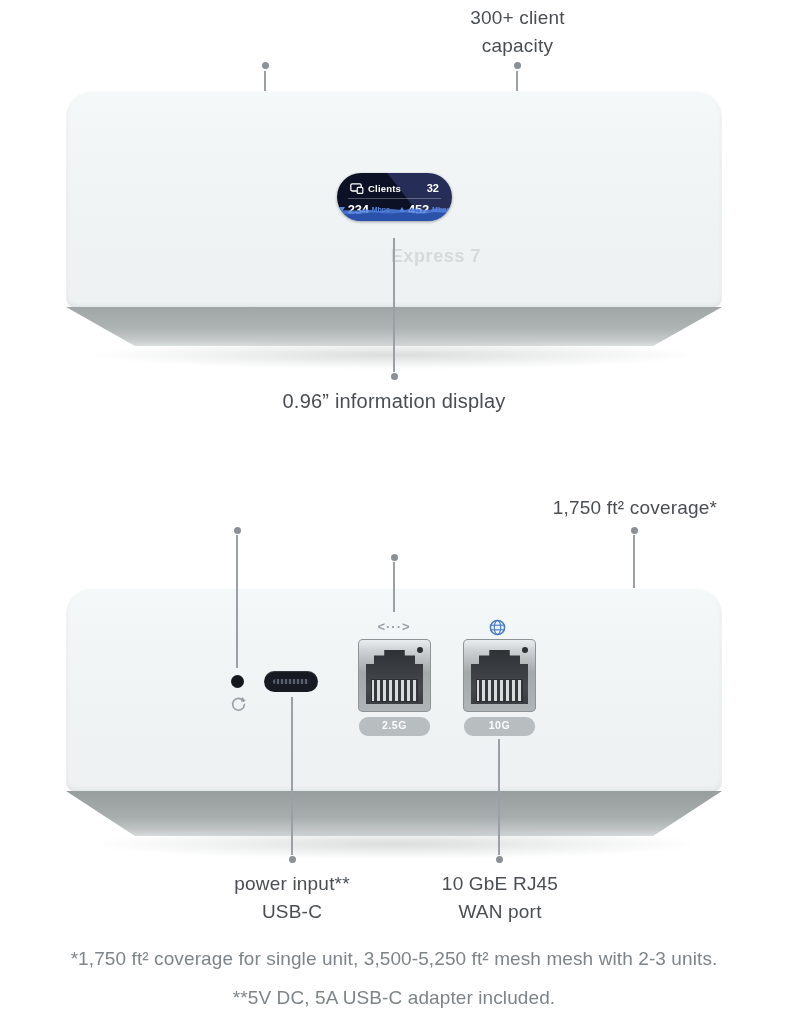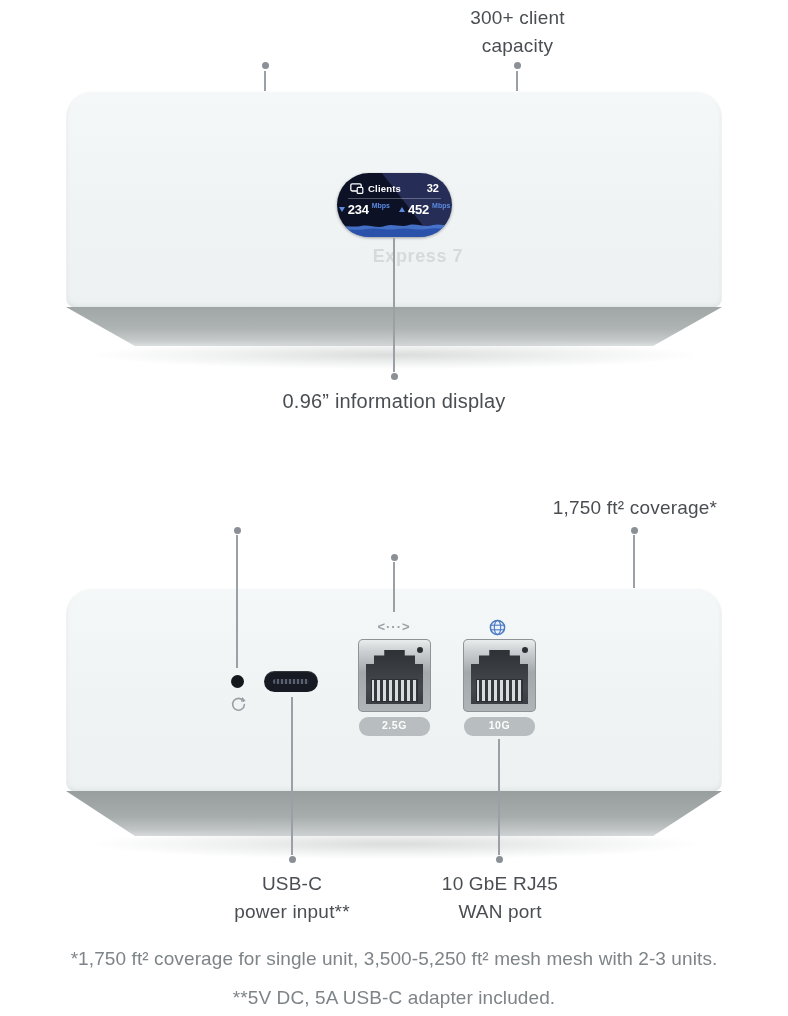--- a/index.html
+++ b/index.html
@@ -30,29 +30,29 @@
     width:656px;
     clip-path:polygon(0 0,100% 0,89.5% 100%,10.5% 100%);
   }
   .base-front{background:linear-gradient(180deg,#a0a6a6 0%,#aeb3b3 55%,#c6caca 86%,#dcdfdf 100%);}
   .base-back{background:linear-gradient(180deg,#989e9e 0%,#a7adad 58%,#c1c5c5 86%,#d8dbdb 100%);}
   .device-shadow{
     background:radial-gradient(ellipse at center, rgba(90,100,100,.22) 0%, rgba(90,100,100,.08) 45%, rgba(90,100,100,0) 72%);
   }
   
   .screen{
-    width:115px;height:64px;border-radius:32px;overflow:hidden;
+    width:115px;height:48px;border-radius:32px;overflow:hidden;
     background:linear-gradient(52deg,#0d1126 57%,#262d56 58%);
     box-shadow:0 1px 3px rgba(20,25,40,.4);
   }
   .screen-row1{display:flex;align-items:center;padding:9px 13px 0 13px;}
   .screen-clients-label{color:#ffffff;font-size:9.5px;font-weight:bold;margin-left:4px;letter-spacing:.2px;}
   .screen-clients-count{color:#ffffff;font-size:11px;font-weight:bold;margin-left:auto;}
   .screen-divider{border-top:1px solid rgba(255,255,255,.28);margin:4px 11px 0 11px;}
-  .screen-row2{display:flex;align-items:flex-start;justify-content:center;gap:3px;padding-top:3px;}
+  .screen-row2{display:flex;align-items:center;justify-content:center;gap:3px;padding-top:3px;}
   .speed-num{color:#ffffff;font-size:13px;font-weight:bold;letter-spacing:-.2px;}
   .speed-unit{color:#5b8ae0;font-size:7px;font-weight:bold;}
   .tri-down{width:0;height:0;border-left:3.5px solid transparent;border-right:3.5px solid transparent;border-top:5px solid #5b8ae0;align-self:center;}
   .tri-up{width:0;height:0;border-left:3.5px solid transparent;border-right:3.5px solid transparent;border-bottom:5px solid #5b8ae0;align-self:center;margin-left:6px;}
   .express{color:#d6dada;font-size:18px;font-weight:600;letter-spacing:.6px;text-align:center;width:656px;}
   
   .reset-btn{width:13px;height:13px;border-radius:50%;background:#14171c;}
   .usbc{width:54px;height:21px;border-radius:11px;background:#171a22;box-shadow:inset 0 1px 1px rgba(255,255,255,.15);}
   .usbc-slot{position:absolute;left:9px;top:8px;width:36px;height:5px;border-radius:3px;
     background:repeating-linear-gradient(90deg,#596070 0 2px,#20242e 2px 4px);}
@@ -108,21 +108,21 @@
       <span class="tri-up"></span>
       <span class="speed-num">452</span>
       <span class="speed-unit">Mbps</span>
     </div>
     <svg class="abs" style="left:0;bottom:0;" width="115" height="22" viewBox="0 0 115 22">
       <path d="M0 14 C8 9,16 13,24 11 C32 9,40 14,48 11 C56 8,64 13,72 10 C80 8,88 13,96 10 C104 8,110 12,115 10 L115 22 L0 22 Z" fill="#4d80e2" opacity="0.85"></path>
       <path d="M0 17 C10 13,20 16,30 14 C40 12,50 16,60 14 C70 12,80 16,90 14 C100 12,108 15,115 13 L115 22 L0 22 Z" fill="#2a52aa"></path>
     </svg>
   </div>
 
-  <div class="abs express" style="left:66px;top:246px;padding-left:24px;">Express 7</div>
+  <div class="abs express" style="left:84px;top:246px;padding-left:24px;">Express 7</div>
 
   <div class="abs callout-line" style="left:393px;top:238px;height:134px;z-index:3;"></div>
   <div class="abs callout-dot" style="left:391px;top:373px;"></div>
   <div class="abs callout-label" style="left:144px;top:387px;width:500px;font-size:20px;">0.96” information display</div>
 
   <div class="abs callout-label" style="left:510px;top:494px;width:250px;">1,750 ft² coverage*</div>
 
   <div class="abs callout-dot" style="left:234px;top:527px;"></div>
   <div class="abs callout-line" style="left:236px;top:535px;height:133px;z-index:3;"></div>
   <div class="abs callout-dot" style="left:391px;top:554px;"></div>
@@ -163,22 +163,22 @@
   </div>
   <div class="abs port-pill" style="left:359px;top:717px;z-index:2;">2.5G</div>
   <div class="abs port-pill" style="left:464px;top:717px;z-index:2;">10G</div>
 
   <div class="abs callout-line" style="left:291px;top:697px;height:158px;z-index:3;"></div>
   <div class="abs callout-dot" style="left:289px;top:856px;"></div>
   <div class="abs callout-line" style="left:498px;top:739px;height:116px;z-index:3;"></div>
   <div class="abs callout-dot" style="left:496px;top:856px;"></div>
 
   <div class="abs callout-label" style="left:192px;top:870px;width:200px;">
+    <div>power input**</div>
     <div>USB-C</div>
-    <div>power input**</div>
   </div>
   <div class="abs callout-label" style="left:400px;top:870px;width:200px;">
     <div>10 GbE RJ45</div>
     <div>WAN port</div>
   </div>
 
   <div class="abs footnote" style="left:0;top:948px;">*1,750 ft² coverage for single unit, 3,500-5,250 ft² mesh mesh with 2-3 units.</div>
   <div class="abs footnote" style="left:0;top:987px;">**5V DC, 5A USB-C adapter included.</div>
 
 </div>

